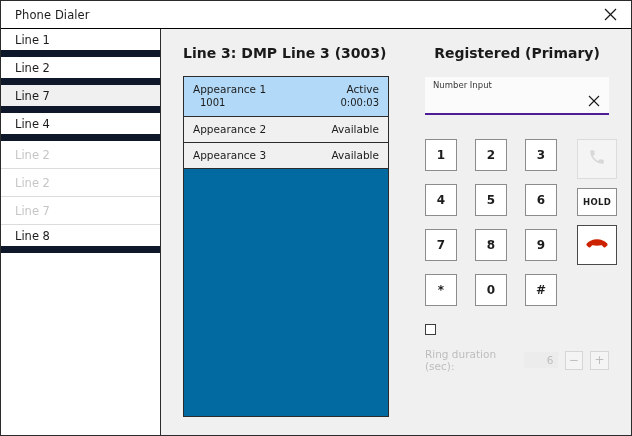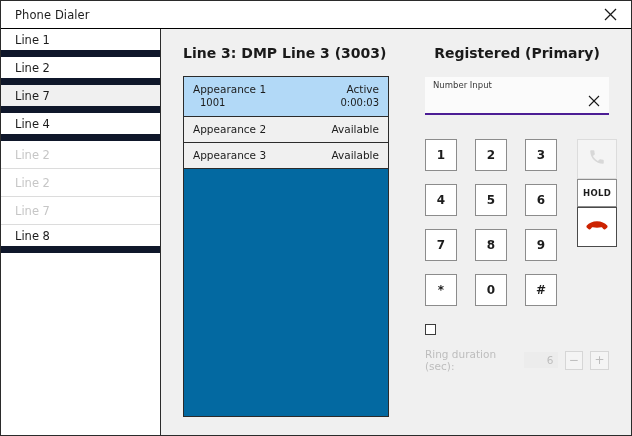--- a/index.html
+++ b/index.html
@@ -216,20 +216,21 @@
     justify-content: center;
     font-size: 12px;
     font-weight: bold;
     color: #1c1c1c;
     cursor: pointer;
     user-select: none;
   }
   .call-col {
     display: flex;
     flex-direction: column;
+    gap: 9px;
     padding-left: 6px;
   }
   .call-btn {
     width: 38px; height: 38px;
     border: 1px solid #dcdcdc;
     background: #f4f4f4;
     display: flex; align-items: center; justify-content: center;
     cursor: default;
   }
   .hold-btn {

